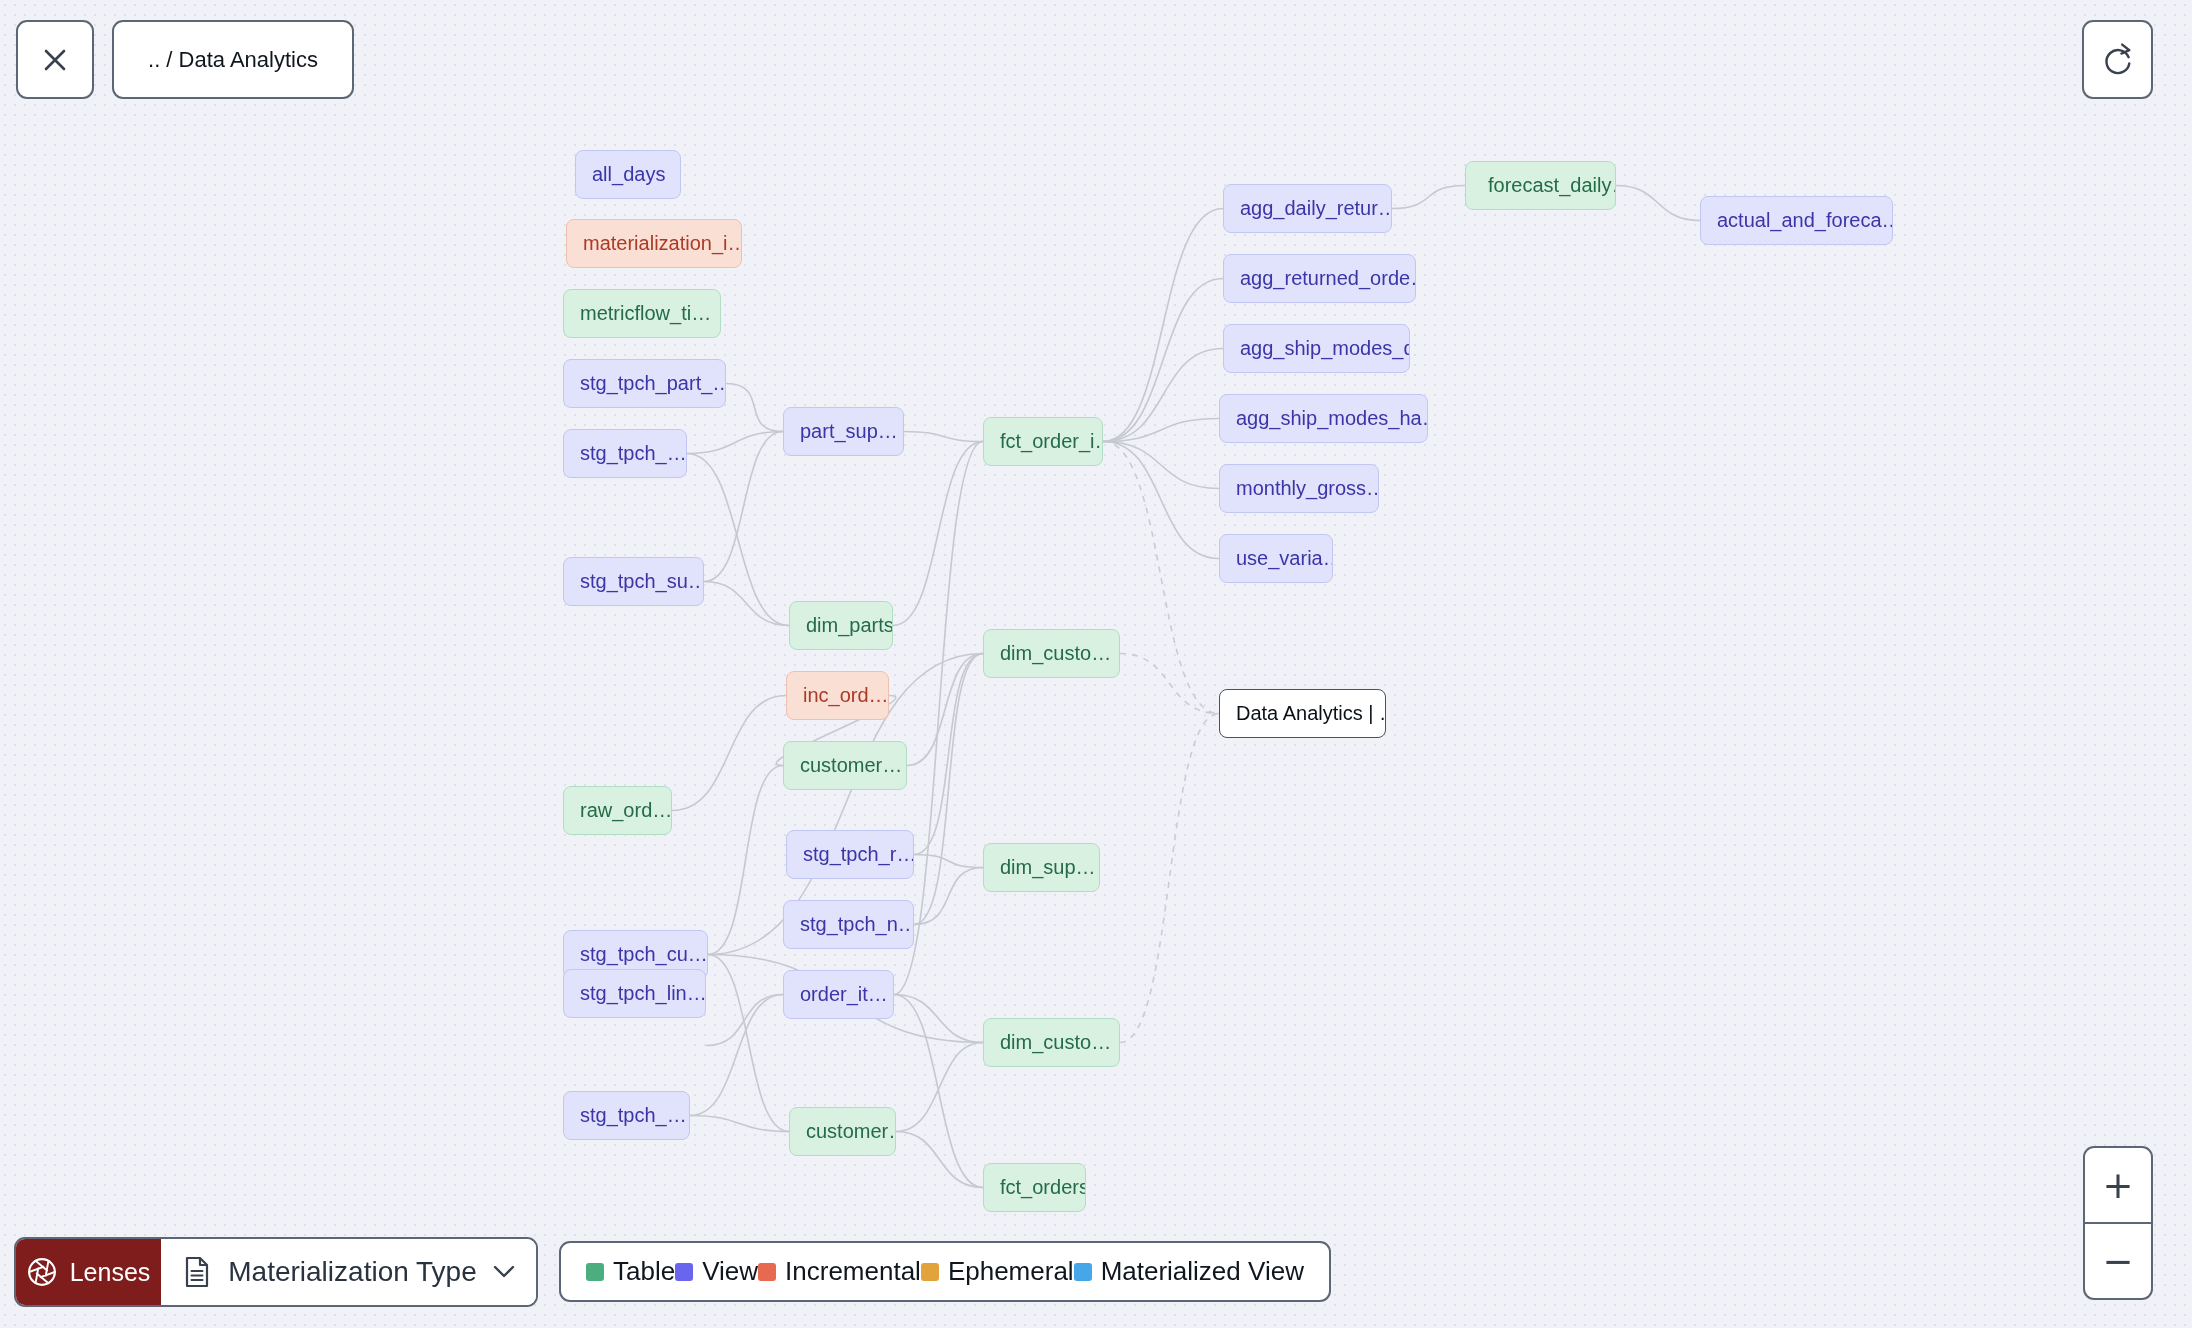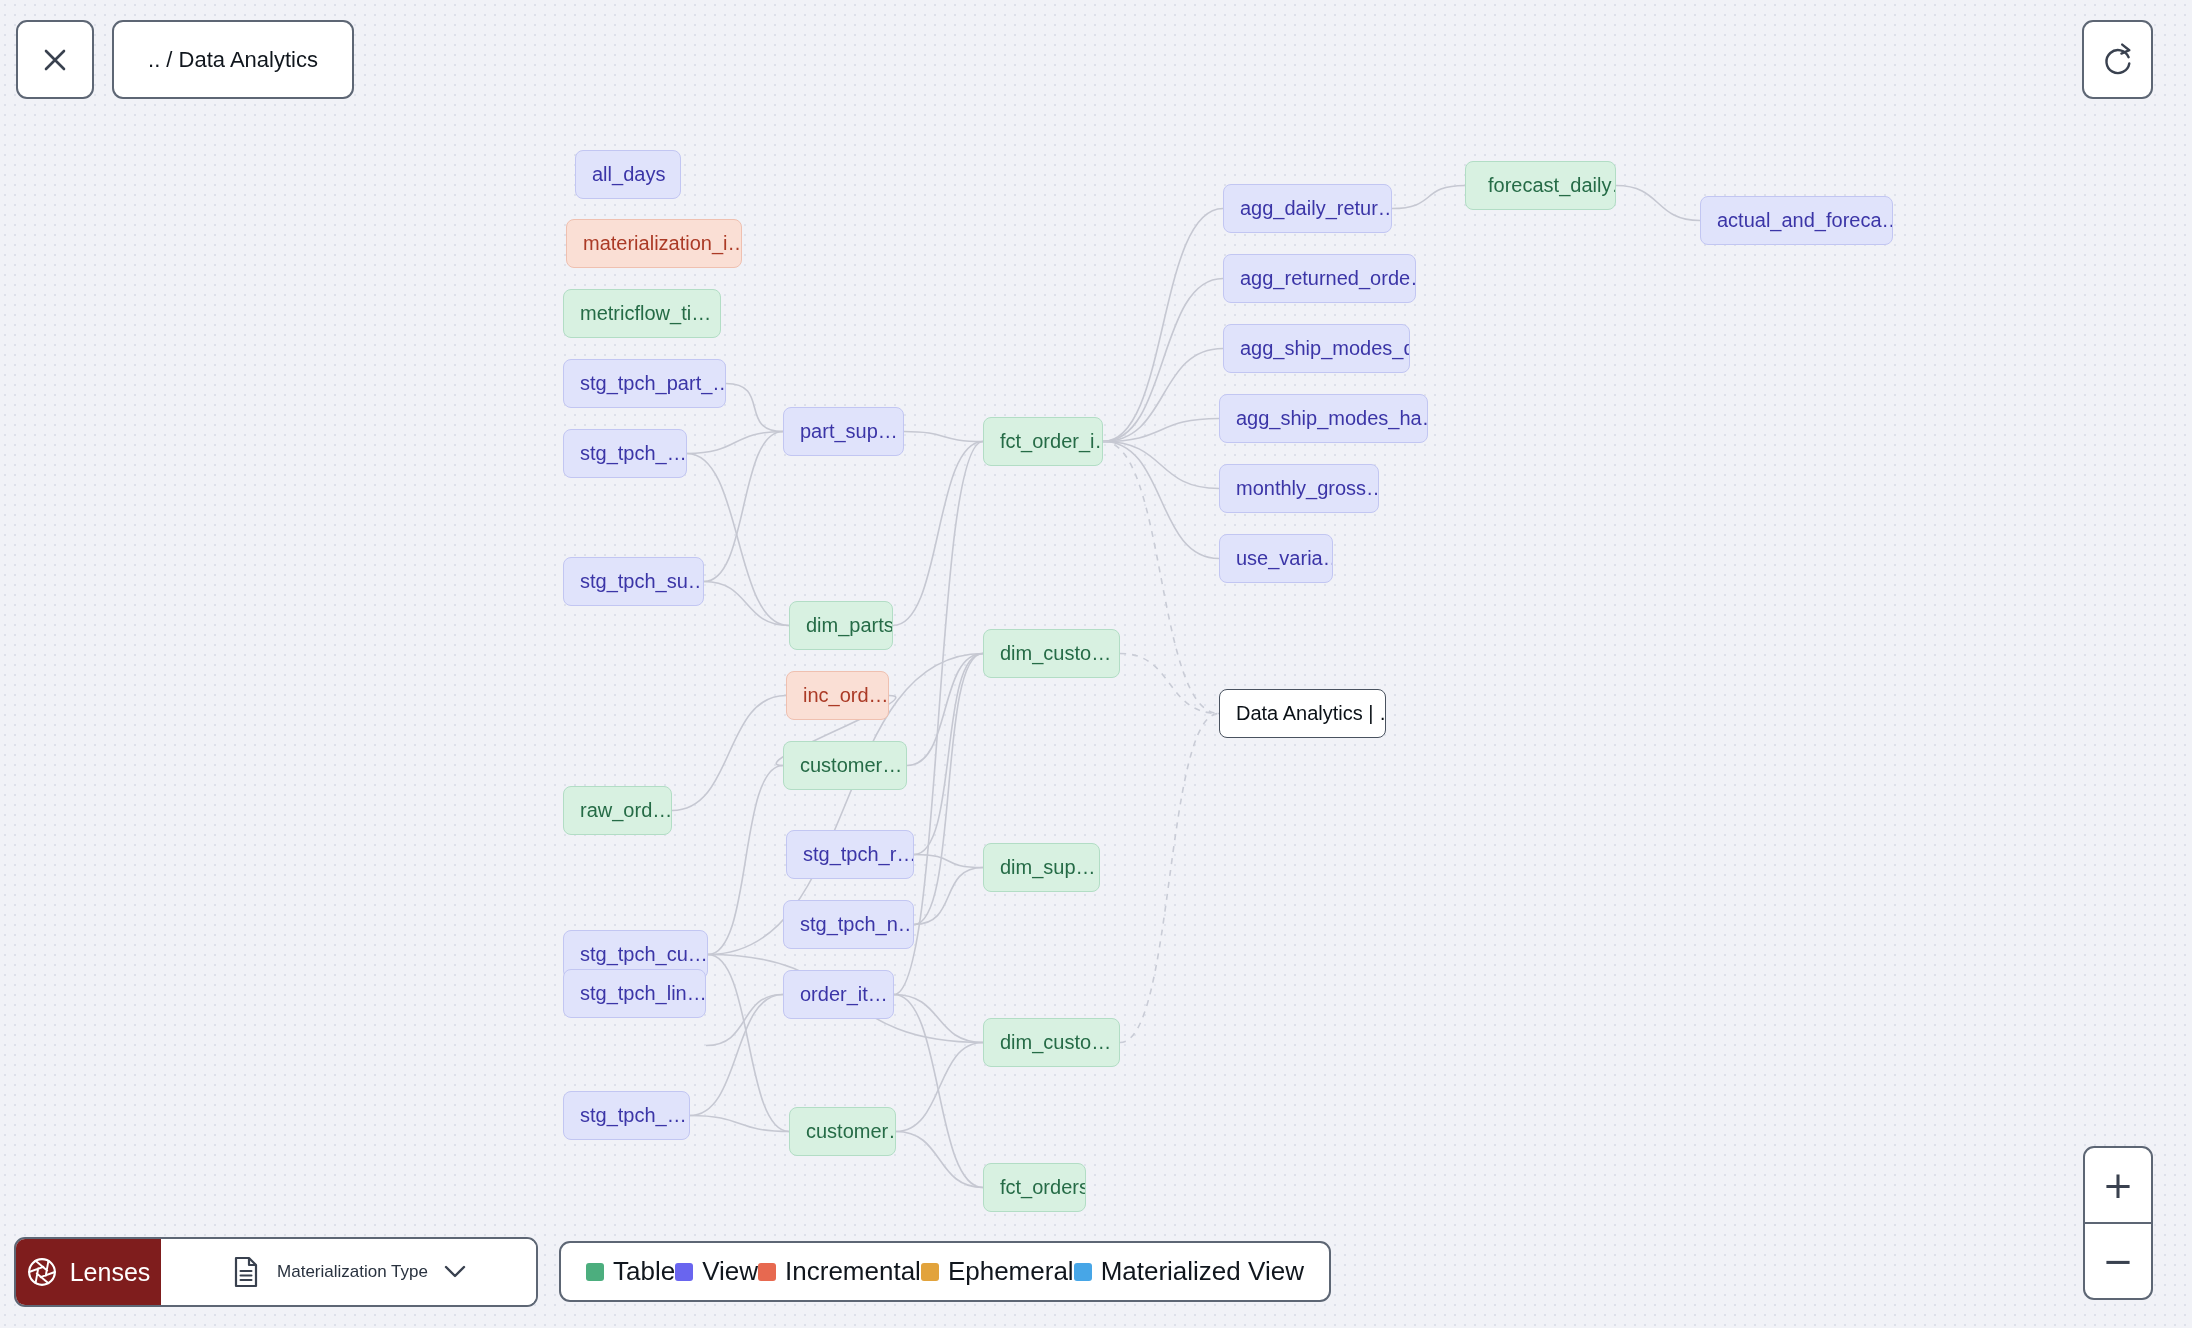--- a/index.html
+++ b/index.html
@@ -51,21 +51,21 @@
     background:#fff;
   }
   .lenses-btn{
     width:145px;background:#7f1d1d;color:#fff;border:none;cursor:pointer;
     display:flex;align-items:center;justify-content:center;gap:13px;
     font-family:inherit;font-size:25px;
   }
   .lens-select{
     width:375px;background:#fff;border:none;cursor:pointer;
     display:flex;align-items:center;justify-content:center;gap:16px;
-    font-family:inherit;font-size:17px;color:#29323f;
+    font-family:inherit;font-size:28px;color:#29323f;
   }
   
   .legend{
     position:absolute;left:559px;top:1241px;min-width:727px;height:61px;
     background:#fff;border:2px solid #5d6674;border-radius:11px;box-sizing:border-box;
     display:flex;align-items:center;justify-content:space-between;padding:0 25px;
   }
   .legend-item{display:flex;align-items:center;gap:9px;font-size:26px;color:#10161d;}
   .swatch{width:18px;height:18px;border-radius:3px;display:inline-block;}
 

